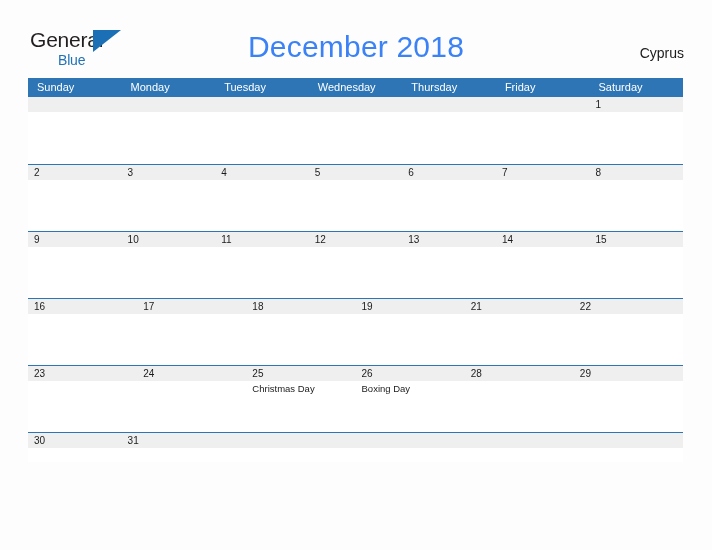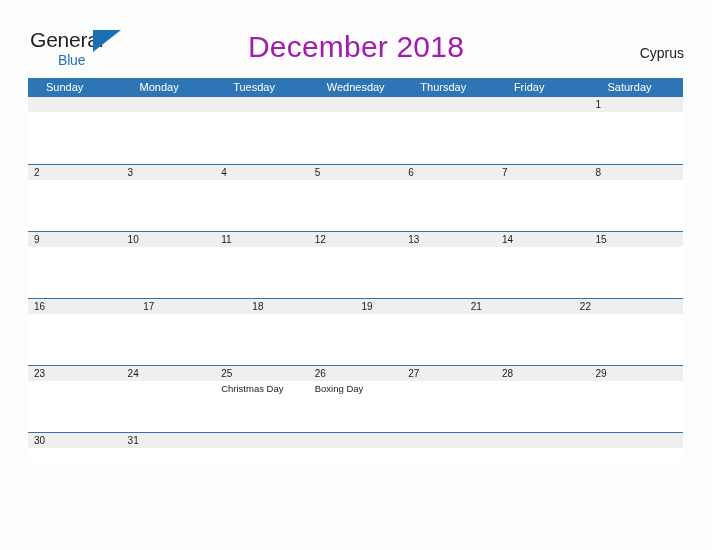--- a/index.html
+++ b/index.html
@@ -64,21 +64,21 @@
     border-left: 28px solid #1a6fb5;
     border-bottom: 22px solid transparent;
   }
   .month-title {
     position: absolute;
     left: 0;
     top: 30px;
     width: 712px;
     text-align: center;
     font-size: 30px;
-    color: #a21caf;
+    color: #3b82f6;
     font-weight: normal;
     letter-spacing: 0.2px;
   }
   .locale {
     position: absolute;
     right: 28px;
     top: 45px;
     font-size: 14px;
     color: #1b1b1b;
     text-align: center;
@@ -96,21 +96,21 @@
     display: flex;
     width: 100%;
     height: 19px;
     background: #2e75b6;
   }
   .weekday-cell {
     flex: 1 1 0;
     color: #ffffff;
     font-size: 11px;
     line-height: 19px;
-    padding-left: 18px;
+    padding-left: 9px;
     box-sizing: border-box;
     white-space: nowrap;
     overflow: hidden;
   }
 
   .week-row {
     display: flex;
     width: 100%;
     border-top: 1px solid #2e75b6;
     box-sizing: border-box;
@@ -350,25 +350,20 @@
         <span class="day-number">25</span>
         <span class="day-event">Christmas Day</span>
       </div>
       <div class="day-cell">
         <div class="day-band"></div>
         <span class="day-number">26</span>
         <span class="day-event">Boxing Day</span>
       </div>
       <div class="day-cell">
         <div class="day-band"></div>
-        <span class="day-number">27</span>
-        <span class="day-event"></span>
-      </div>
-      <div class="day-cell">
-        <div class="day-band"></div>
         <span class="day-number">28</span>
         <span class="day-event"></span>
       </div>
       <div class="day-cell">
         <div class="day-band"></div>
         <span class="day-number">29</span>
         <span class="day-event"></span>
       </div>
     </div>
 

